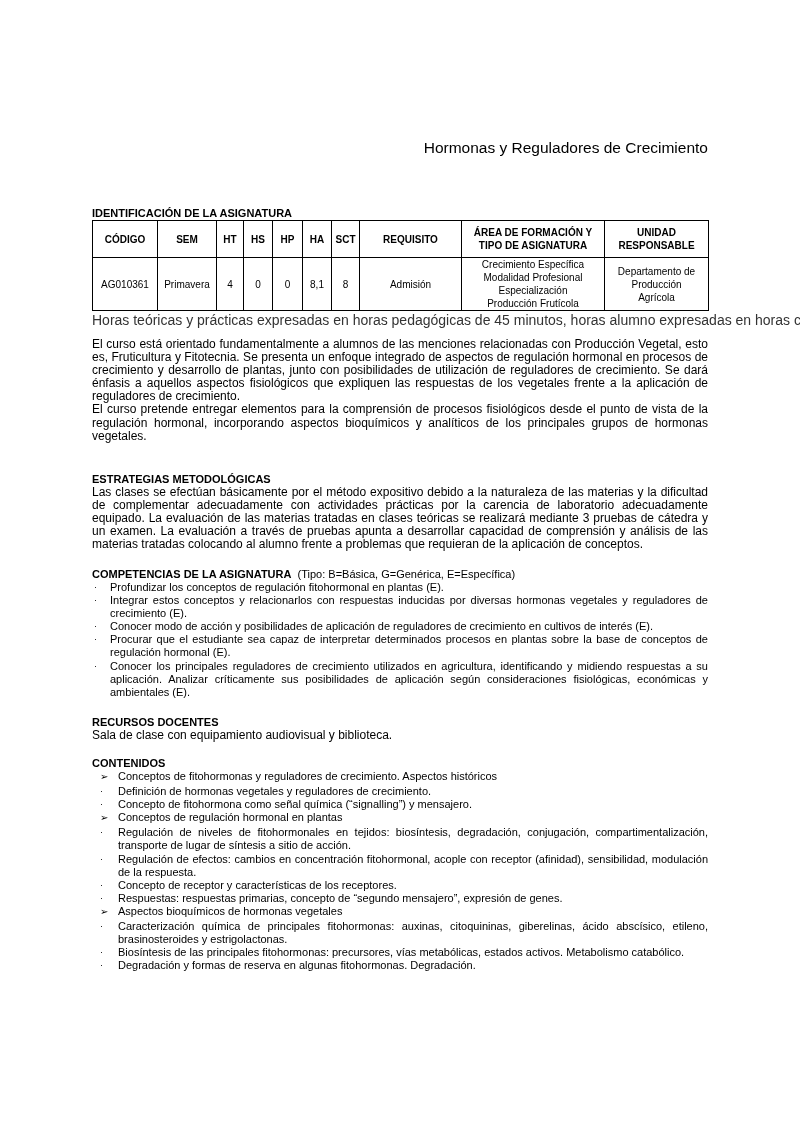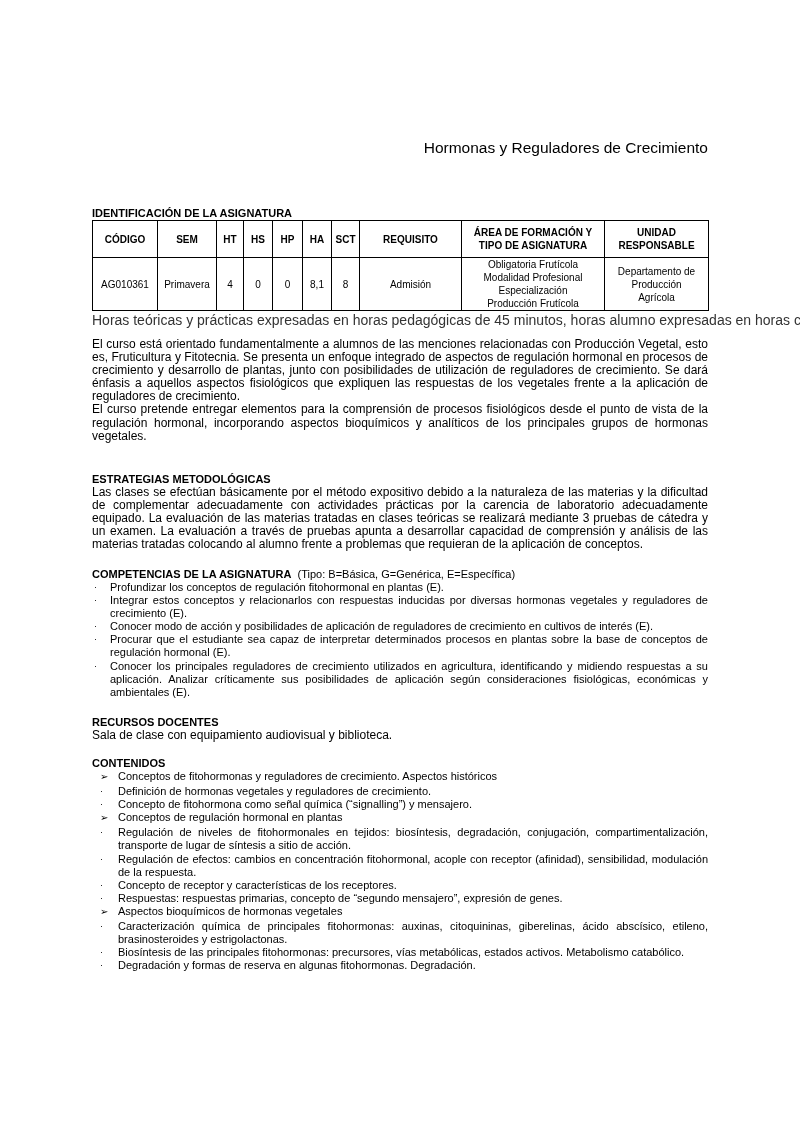--- a/index.html
+++ b/index.html
@@ -63,21 +63,21 @@
       <tr>
         <td>AG010361</td>
         <td>Primavera</td>
         <td>4</td>
         <td>0</td>
         <td>0</td>
         <td>8,1</td>
         <td>8</td>
         <td>Admisión</td>
         <td>
-          <div>Obligatoria Frutícola</div>
+          <div>Crecimiento Específica</div>
           <div>Modalidad Profesional</div>
           <div>Especialización</div>
           <div>Producción Frutícola</div>
         </td>
         <td>
           <div>Departamento de</div>
           <div>Producción</div>
           <div>Agrícola</div>
         </td>
       </tr>

